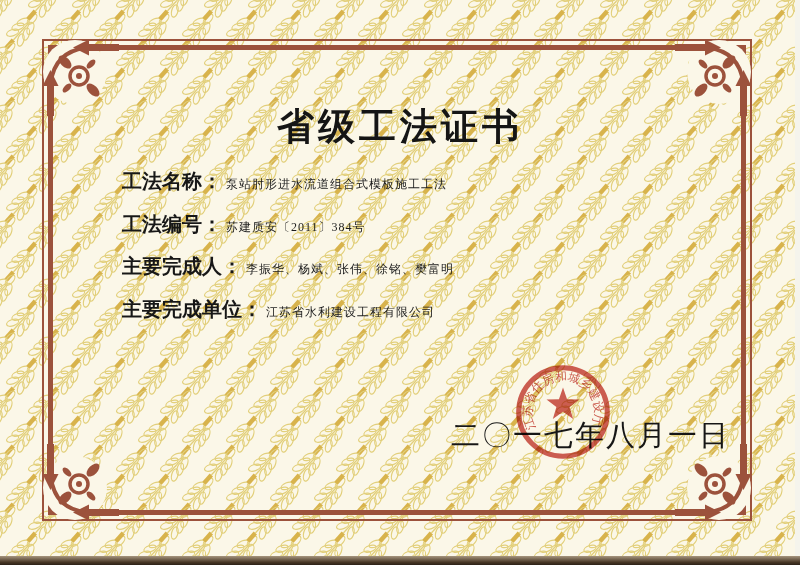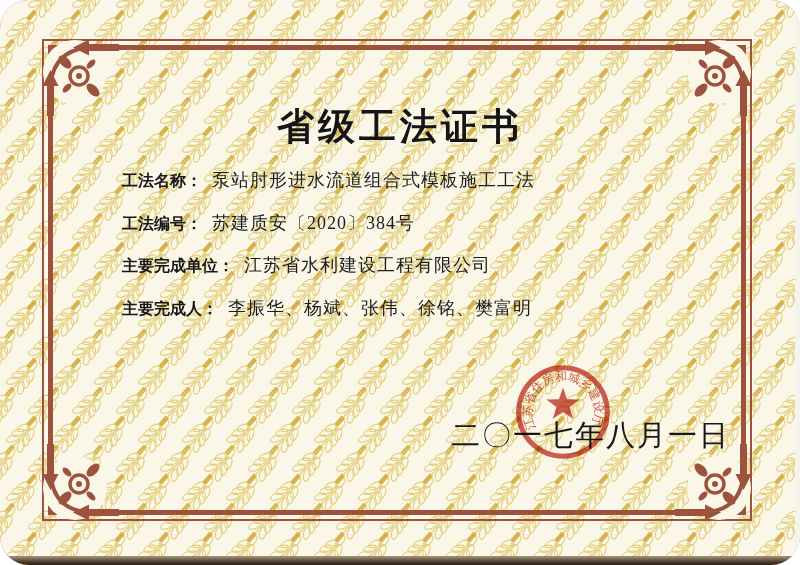--- a/index.html
+++ b/index.html
@@ -2,21 +2,20 @@
 <html><head>
 <meta charset="utf-8">
 <style>
   html,body{margin:0;padding:0;}
   .page{
     position:relative;
     width:800px;height:565px;
     background:#ef4444;
     overflow:hidden;
     font-family:"Liberation Serif", serif;
-    border-radius:29px;
   }
   .bg-pattern{position:absolute;left:0;top:0;z-index:0;}
   .frame-outer{
     position:absolute;left:42px;top:39px;width:710px;height:482px;
     border:2px solid #9c523c;box-sizing:border-box;z-index:1;
   }
   .frame-inner{
     position:absolute;left:48px;top:45px;width:698px;height:470px;
     border:5px solid #9c523c;box-sizing:border-box;z-index:1;
   }
@@ -27,25 +26,25 @@
   .corner.bl{left:39px;top:444px;transform:rotate(270deg);}
   .title{
     position:absolute;left:50px;top:102px;width:700px;z-index:3;
     text-align:center;font-size:37px;font-weight:bold;color:#151515;
     letter-spacing:4px;font-family:"Liberation Serif", serif;
   }
   .fields{position:absolute;left:122px;top:168px;z-index:3;}
   .field-row{height:28px;margin-bottom:14.5px;white-space:nowrap;}
   .field-label{
     font-family:Liberation Serif, serif;
-    font-weight:bold;font-size:16px;color:#171717;
+    font-weight:bold;font-size:20px;color:#171717;
   }
   .field-value{
     font-family:"Liberation Serif", serif;
-    font-size:18px;color:#1c1c1c;margin-left:10px;letter-spacing:1px;
+    font-size:12px;color:#1c1c1c;margin-left:4px;letter-spacing:1px;
   }
   .date{
     position:absolute;left:451px;top:416px;z-index:3;
     font-size:29px;color:#161616;letter-spacing:2px;
     font-family:"Liberation Serif", serif;
   }
   .seal{
     position:absolute;left:507px;top:356px;width:112px;height:112px;z-index:4;
     opacity:0.85;mix-blend-mode:multiply;
   }
@@ -148,27 +147,27 @@
     <ellipse cx="0" cy="0" rx="5.5" ry="3" transform="translate(28,52) rotate(-45)" fill="#9c523c"></ellipse>
   </svg>
 
   <div class="title">省级工法证书</div>
 
   <div class="fields">
     <div class="field-row">
       <span class="field-label">工法名称：</span><span class="field-value">泵站肘形进水流道组合式模板施工工法</span>
     </div>
     <div class="field-row">
-      <span class="field-label">工法编号：</span><span class="field-value">苏建质安〔2020〕384号</span>
+      <span class="field-label">工法编号：</span><span class="field-value">苏建质安〔2011〕384号</span>
+    </div>
+    <div class="field-row">
+      <span class="field-label">主要完成人：</span><span class="field-value">李振华、杨斌、张伟、徐铭、樊富明</span>
     </div>
     <div class="field-row">
       <span class="field-label">主要完成单位：</span><span class="field-value">江苏省水利建设工程有限公司</span>
-    </div>
-    <div class="field-row">
-      <span class="field-label">主要完成人：</span><span class="field-value">李振华、杨斌、张伟、徐铭、樊富明</span>
     </div>
   </div>
 
   <div class="date">二〇一七年八月一日</div>
 
   <svg class="seal" viewBox="0 0 110 110">
     <circle cx="55" cy="55" r="43.5" fill="none" stroke-width="5" stroke="#c7443a"></circle>
     <defs>
       <path id="sealArc" d="M 28.2 70.5 A 31 31 0 1 1 81.8 70.5" fill="none"></path>
     </defs>

